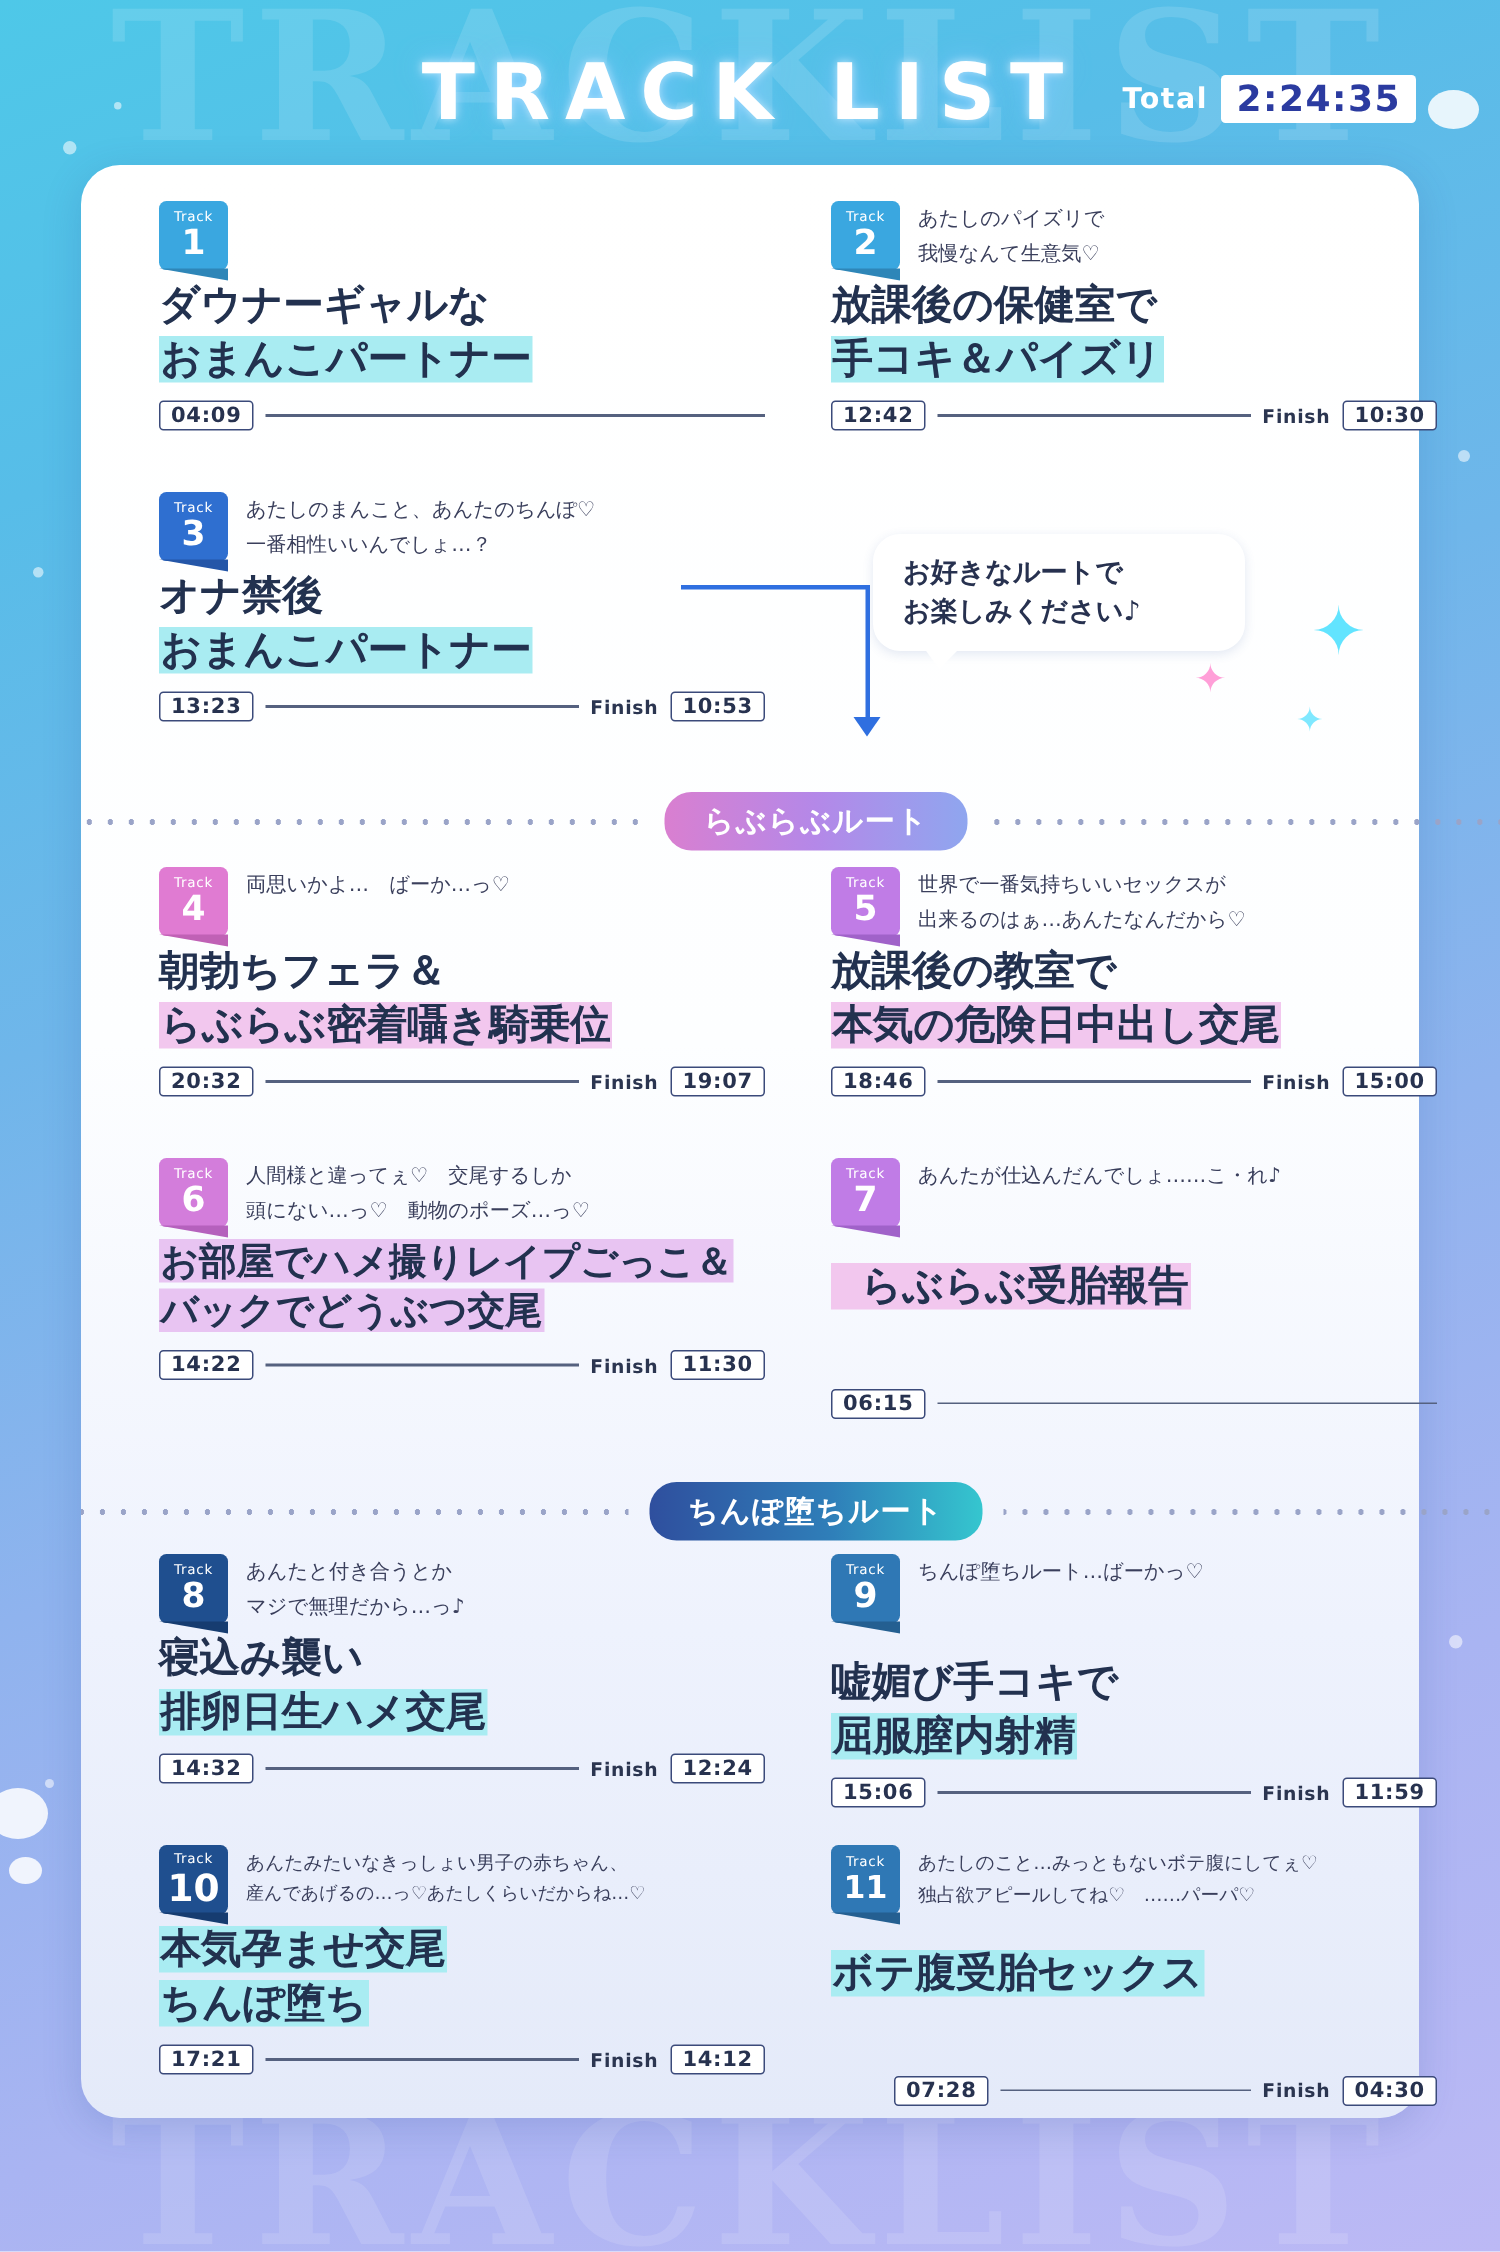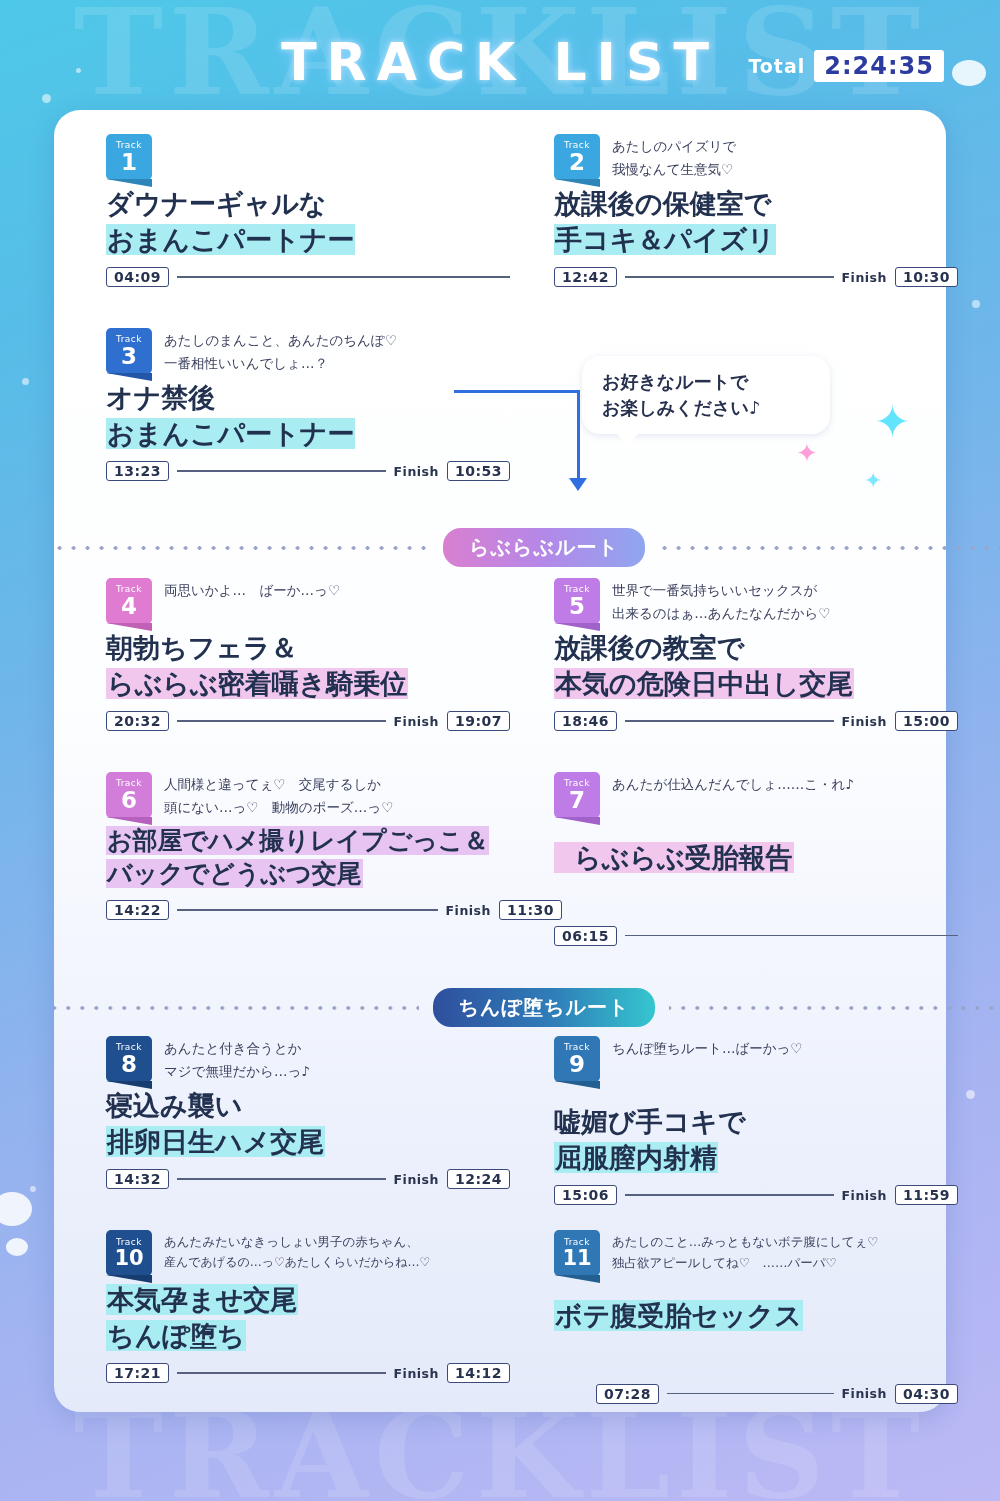--- a/index.html
+++ b/index.html
@@ -263,21 +263,21 @@
         </div>
         <div>
           <div class="sub">人間様と違ってぇ♡　交尾するしか</div>
           <div class="sub">頭にない…っ♡　動物のポーズ…っ♡</div>
         </div>
       </div>
       <div class="ttl" style="font-size:25px;">
         <div><span class="hl" style="background:#e8c4f2;">お部屋でハメ撮りレイプごっこ＆</span></div>
         <div><span class="hl" style="background:#e8c4f2;">バックでどうぶつ交尾</span></div>
       </div>
-      <div class="times" style="width:456px;">
+      <div class="times" style="width:404px;">
         <span class="chip">14:22</span>
         <span class="line"></span>
         <span class="fin">Finish</span>
         <span class="chip">11:30</span>
       </div>
     </div>
 
     <div class="track" style="left:500px;top:662px;">
       <div class="head">
         <div class="badge" style="background:#c07ce6;--bc:#a062c9;">
@@ -347,21 +347,21 @@
         <span class="line"></span>
         <span class="fin">Finish</span>
         <span class="chip">11:59</span>
       </div>
     </div>
 
     <div class="track" style="left:52px;top:1120px;">
       <div class="head">
         <div class="badge" style="background:#1f4f8f;--bc:#163c70;">
           <span class="t">Track</span>
-          <span class="n" style="font-size:21px;">10</span>
+          <span class="n" style="font-size:25px;">10</span>
         </div>
         <div>
           <div class="sub" style="font-size:12.5px;">あんたみたいなきっしょい男子の赤ちゃん、</div>
           <div class="sub" style="font-size:12px;">産んであげるの…っ♡あたしくらいだからね…♡</div>
         </div>
       </div>
       <div class="ttl">
         <div><span class="hl" style="background:#a9ecf2;">本気孕ませ交尾</span></div>
         <div><span class="hl" style="background:#a9ecf2;">ちんぽ堕ち</span></div>
       </div>

